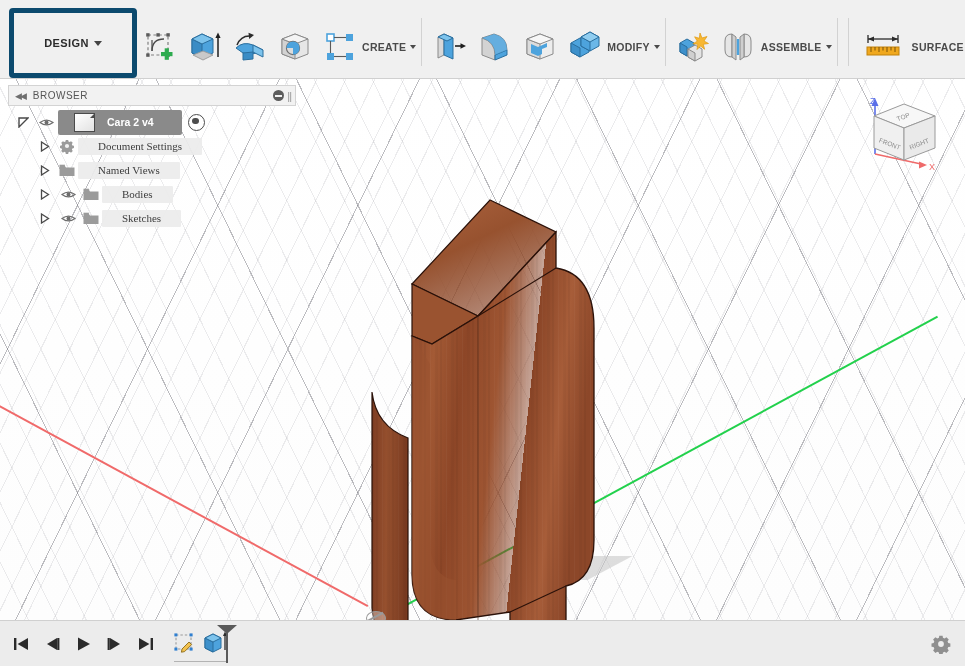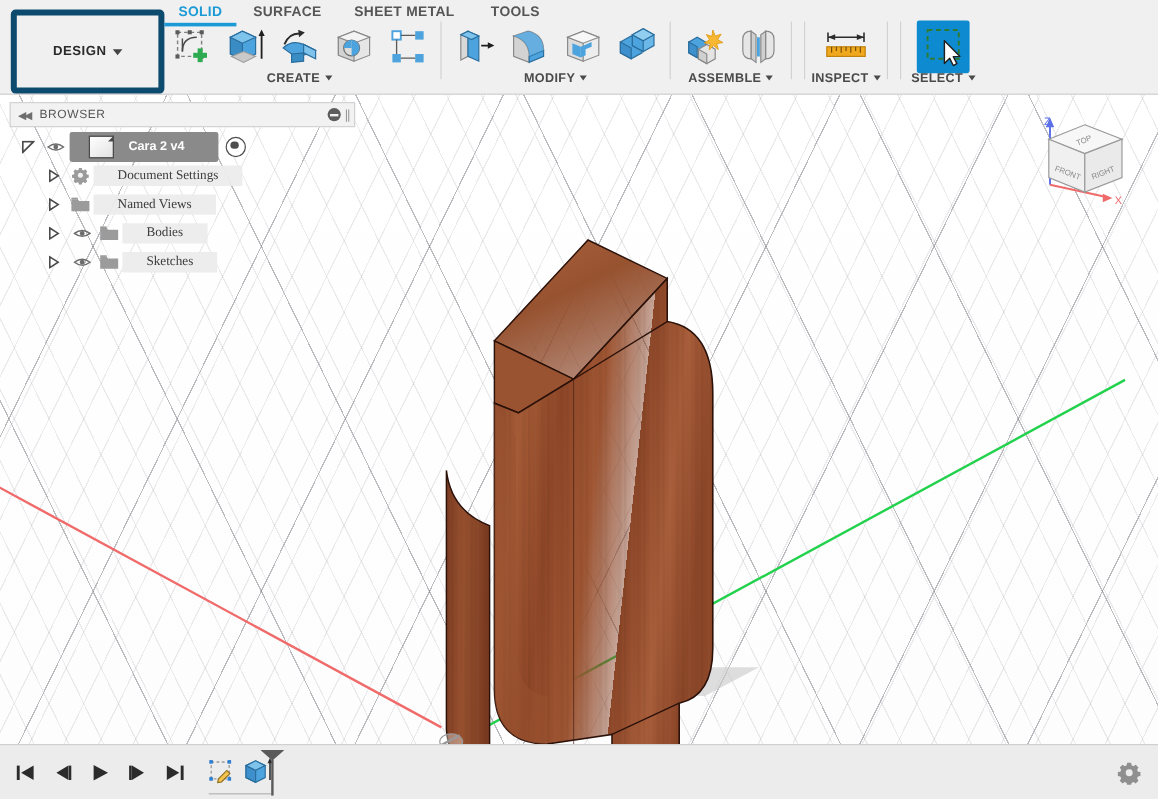--- a/index.html
+++ b/index.html
@@ -28,21 +28,21 @@
   .tab{
     position:relative;font-size:11.5px;font-weight:bold;letter-spacing:.3px;
     color:#555;padding:3px 0 4px;margin-right:0;cursor:pointer;text-align:center;
   }
   .tab.active{color:#1b9ad6;}
   .tab.active:after{
     content:"";position:absolute;left:0;right:0;bottom:-2px;height:3px;background:#1b9ad6;
   }
 
   #toolstrip{position:absolute;left:137px;top:18px;height:58px;display:flex;align-items:flex-start;}
-  .grp{display:flex;flex-direction:column;align-items:center;height:58px;}
+  .grp{display:flex;flex-direction:row;align-items:center;height:58px;}
   .grp-icons{display:flex;align-items:center;height:42px;gap:0px;}
   .tbtn{
     width:43px;height:42px;display:flex;align-items:center;justify-content:center;
     cursor:pointer;border:1px solid transparent;border-radius:2px;
   }
   .grp-label{
     font-size:10.5px;font-weight:bold;letter-spacing:.3px;color:#4a4a4a;
     display:flex;align-items:center;gap:4px;cursor:pointer;margin-top:-1px;
   }
   .grp-label .caret{border-left:3.5px solid transparent;border-right:3.5px solid transparent;border-top:4.5px solid #4a4a4a;}
@@ -341,34 +341,20 @@
 
   </div>
 
   <div id="ribbon">
 
     <div id="design-btn">
       <span>DESIGN</span>
       <span class="caret"></span>
     </div>
 
-    <div class="tabrow">
-      <div class="tab active" style="width:60px">
-        <span>SOLID</span>
-      </div>
-      <div class="tab" style="width:85px">
-        <span>SURFACE</span>
-      </div>
-      <div class="tab" style="width:110px">
-        <span>SHEET METAL</span>
-      </div>
-      <div class="tab" style="width:75px">
-        <span>TOOLS</span>
-      </div>
-    </div>
 
     <div id="toolstrip">
 
       <div class="grp">
         <div class="grp-icons">
           <div class="tbtn">
             <svg width="32" height="32" viewBox="0 0 32 32">
               <rect x="4" y="4" width="20" height="20" fill="none" stroke="#808080" stroke-width="1.2" stroke-dasharray="3 2.4"></rect>
               <g fill="#5b5b5b">
                 <rect x="2.2" y="2.2" width="3.4" height="3.4"></rect>
@@ -531,21 +517,21 @@
                 <line x1="16" y1="15" x2="16" y2="20"></line>
                   <line x1="20" y1="15" x2="20" y2="18.5"></line>
                 <line x1="24" y1="15" x2="24" y2="20"></line>
                   <line x1="28" y1="15" x2="28" y2="18.5"></line>
                 <line x1="32" y1="15" x2="32" y2="20"></line>
               </g>
             </svg>
           </div>
         </div>
         <div class="grp-label">
-          <span>INSPECT</span>
+          <span>SURFACE</span>
           <span class="caret"></span>
         </div>
       </div>
 
       <div class="sep"></div>
 
 
       <div class="sep"></div>
 
       <div class="grp">

